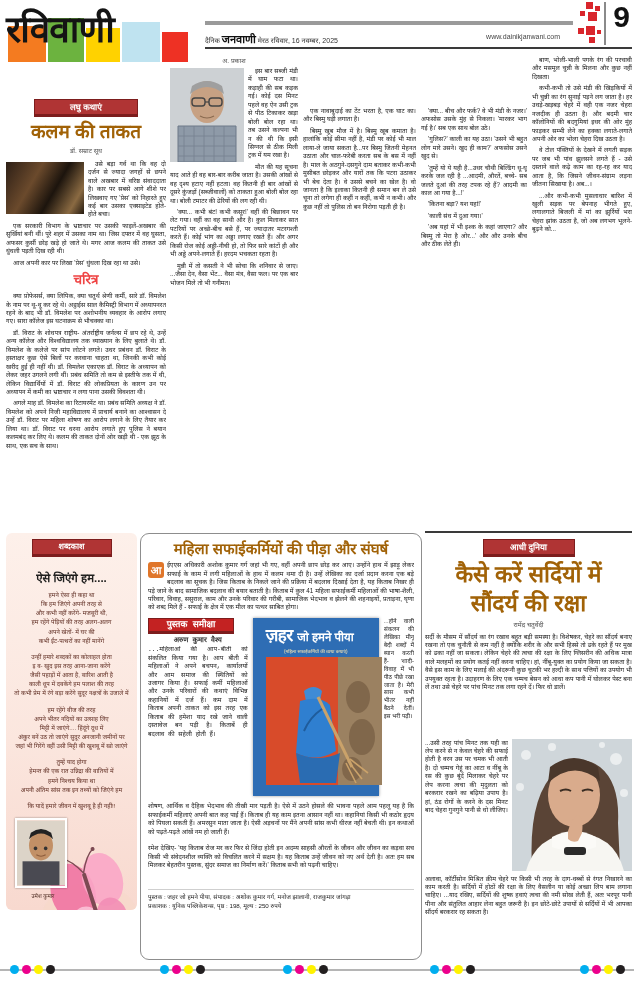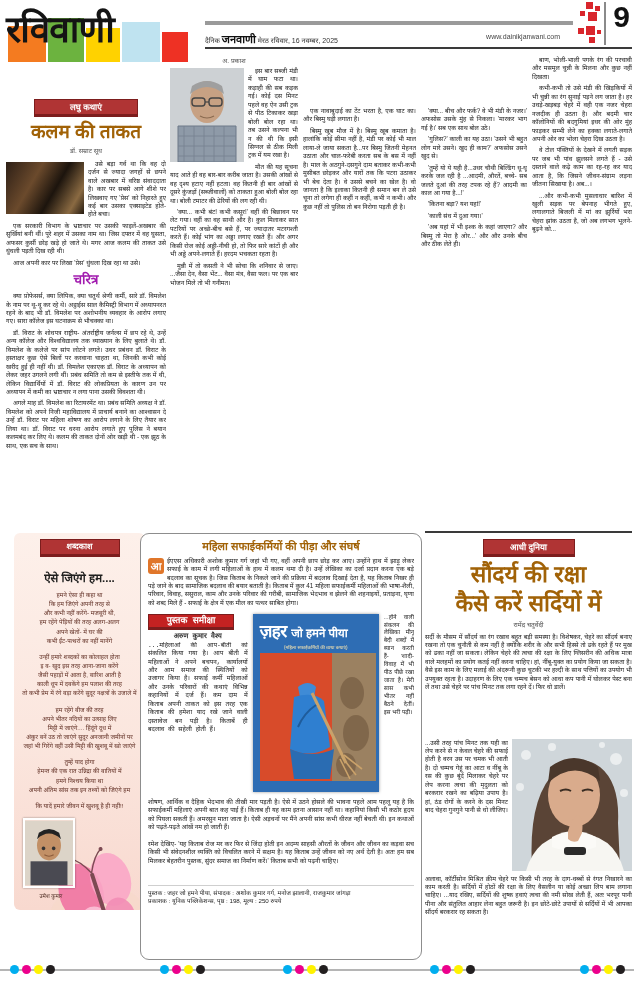--- a/index.html
+++ b/index.html
@@ -35,51 +35,51 @@
   }
   .body-text { font-size:6.3px; line-height:1.34; text-align:justify; color:#1d1d1d; overflow:hidden; }
   .body-text p { margin:0 0 3px; text-indent:7px; }
   .byline { font-size:6.5px; color:#555; text-align:center; }
   .headline { font-weight:bold; color:#a16207; text-align:center; line-height:1.15; }
 
   
   .left-col { left:6px; top:55px; width:160px; height:472px; overflow:hidden;margin-top:40px; }
   .ls-photo { float:left; width:78px; height:52px; margin:2px 4px 2px 0;
     background:linear-gradient(120deg,#2d1f16 0%,#6b4a2c 35%,#1c140d 60%,#8a6a42 85%,#241a10 100%); }
-  .subhead { font-size:13.5px; font-weight:bold; text-align:center; margin:4px 0 3px; color:#a21caf; }
+  .subhead { font-size:13.5px; font-weight:bold; text-align:center; margin:4px 0 3px; color:#ef4444; }
 
   
   .main-headline { left:300px; top:53px; width:220px; font-size:33px; font-weight:bold;
     color:#dd2b1c; text-align:center; line-height:1.2; white-space:nowrap; }
   .ms-col { overflow:hidden; }
   .portrait { float:left; width:74px; height:94px; margin:1px 4px 2px 0; background:#c9cdd0; }
 
   
-  .poem-panel { left:14px; top:533px; width:131px; height:377px; border-radius:6px;
+  .poem-panel { left:6px; top:533px; width:131px; height:377px; border-radius:6px;
     background:linear-gradient(180deg,#fdf0ea 0%,#fbe6de 55%,#f8d9cf 100%); overflow:hidden; }
   .poem-title { font-size:11.5px; font-weight:bold; text-align:center; color:#20201f; margin-top:15px; }
   .stanza { white-space:pre-line; text-align:center; font-size:6.1px; line-height:1.5;
     color:#5f2d22; margin-bottom:7px; }
   .poem-photo { position:absolute; left:9px; bottom:22px; width:52px; height:70px;
     border:2px solid #fff; box-shadow:0 0 2px rgba(0,0,0,.4); }
   .poem-caption { position:absolute; left:9px; bottom:10px; width:56px; font-size:5.5px;
     text-align:center; color:#4c2a20; }
 
   
   .review-panel { left:140px; top:533px; width:282px; height:427px; background:#fff;
     border:1px solid #8d8d8d; border-radius:9px; padding:6px 7px; overflow:hidden; }
-  .review-title { font-size:11px; }
+  .review-title { font-size:15px; }
   .dropcap { float:left; width:16px; height:16px; background:#e0762a; color:#fff;
     font-size:10.5px; font-weight:bold; text-align:center; line-height:16px;
     border-radius:3px; margin:1px 3px 0 0; }
   .review-mid { display:flex; gap:5px; margin-top:3px; }
   .review-label { width:86px; font-size:9px; line-height:12px; height:14px; box-shadow:0 2px 0 #7c1d1d; background:#c32222; }
   .reviewer { font-size:7px; font-weight:bold; text-align:center; color:#333; margin:3px 0 2px; }
   .book-cover { width:126px; height:178px; background:#2e6db4; flex:none;
-    padding:5px 7px 4px; color:#fff; box-shadow:0 0 3px rgba(0,0,0,.4); }
+    padding:5px 13px 4px; color:#fff; box-shadow:0 0 3px rgba(0,0,0,.4); }
   .cover-title { white-space:nowrap; }
   .cover-title .big { font-size:17px; font-weight:bold; letter-spacing:-.5px; }
   .cover-title .rest { font-size:11.5px; font-weight:bold; }
   .cover-sub { font-size:4.6px; color:#ffe9b0; text-align:center; margin:2px 0 3px; }
   .details-box { font-size:6.2px; line-height:1.4; color:#222; margin-top:3px;
     border-top:1px solid #cfcfcf; padding-top:3px; text-align:justify; }
 
   
   .beauty-panel { left:425px; top:531px; width:207px; height:429px;
     border-top:2px solid #3a3a3a; padding-top:4px; overflow:hidden; }
@@ -297,22 +297,22 @@
 
     <div class="details-box">
       <div>पुस्तक : जहर जो हमने पीया, संपादक : अशोक कुमार गर्ग, मनोज झालानी, राजकुमार जांगड़ा</div>
       <div>प्रकाशक : यूनिक पब्लिकेशन्स, पृष्ठ : 198, मूल्य : 250 रुपये</div>
     </div>
   </div>
 
   <div class="abs beauty-panel">
     <div class="panel-label" style="width:92px; margin:2px auto 0;">आधी दुनिया</div>
     <div class="headline beauty-headline" style="margin-top:5px;">
+      <div>कैसे करें सर्दियों में</div>
       <div>सौंदर्य की रक्षा</div>
-      <div>कैसे करें सर्दियों में</div>
     </div>
     <div class="byline" style="margin:2px 0 4px;">रामेंद्र चतुर्वेदी</div>
     <div class="body-text" style="height:104px;">सर्दी के मौसम में सौंदर्य का रंग रखाव बहुत बड़ी समस्या है। विशेषकर, चेहरे का सौंदर्य बनाए रखना तो एक चुनौती से कम नहीं है क्योंकि शरीर के और सभी हिस्से तो ढके रहते हैं पर मुख को ढका नहीं जा सकता। लेकिन चेहरे की त्वचा की रक्षा के लिए ग्लिसरीन की अधिक मात्रा वाले मलहमों का प्रयोग कतई नहीं करना चाहिए। हां, नींबू-युक्त का प्रयोग किया जा सकता है। वैसे इस काम के लिए मलाई की अंदरूनी कुछ चुटकी भर हल्दी के साथ पत्तियों का उपयोग भी उपयुक्त रहता है। उदाहरण के लिए एक चम्मच बेसन को आधा कप पानी में घोलकर पेस्ट बना लें तथा उसे चेहरे पर पांच मिनट तक लगा रहने दें। फिर धो डालें।</div>
 
     <div class="beauty-row">
       <div class="body-text" style="width:83px; height:132px;">...उसी तरह पांच मिनट तक यही का लेप करने से न केवल चेहरे की सफाई होती है वरन उस पर चमक भी आती है। दो चम्मच गेहूं का आटा व नींबू के रस की कुछ बूंदें मिलाकर चेहरे पर लेप करना त्वचा की मृदुलता को बरकरार रखने का बढ़िया उपाय है। हां, ठंड रोगों के करने के दस मिनट बाद चेहरा गुनगुने पानी से धो लीजिए।</div>
       <svg class="beauty-photo" viewBox="0 0 120 132" xmlns="http://www.w3.org/2000/svg">
         <rect width="120" height="132" fill="#cfd6da"></rect>
         <g fill="#f2f4f5" opacity=".8">
           <circle cx="14" cy="16" r="5"></circle>

